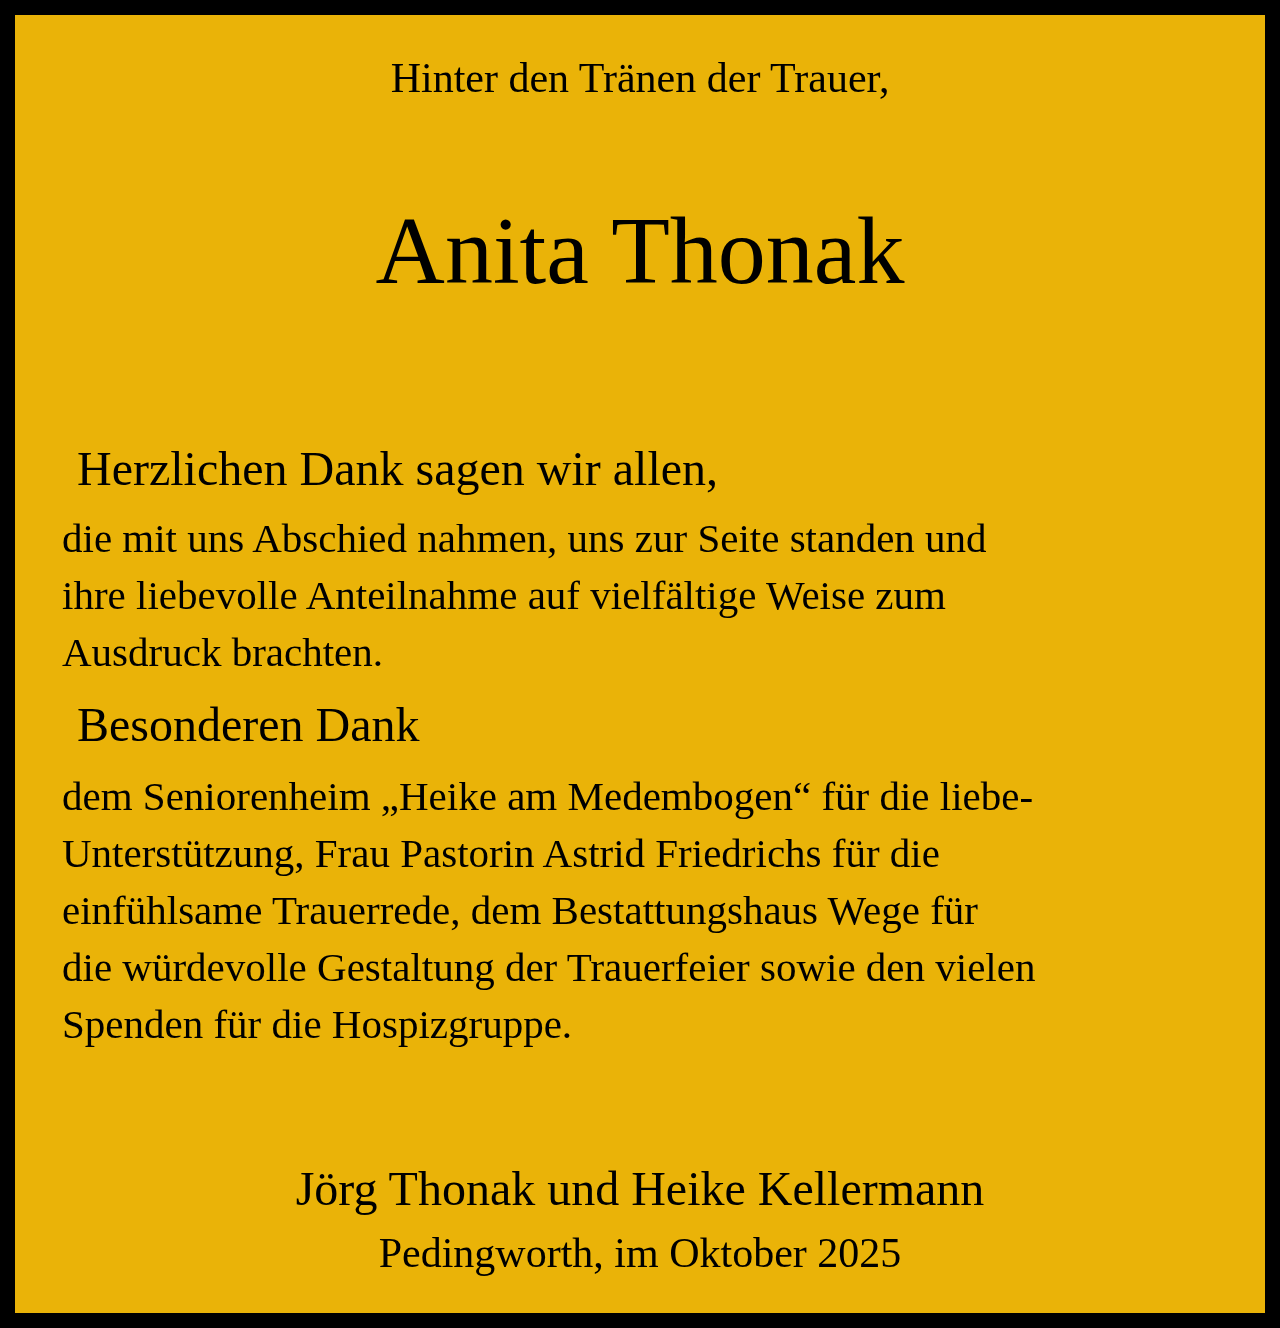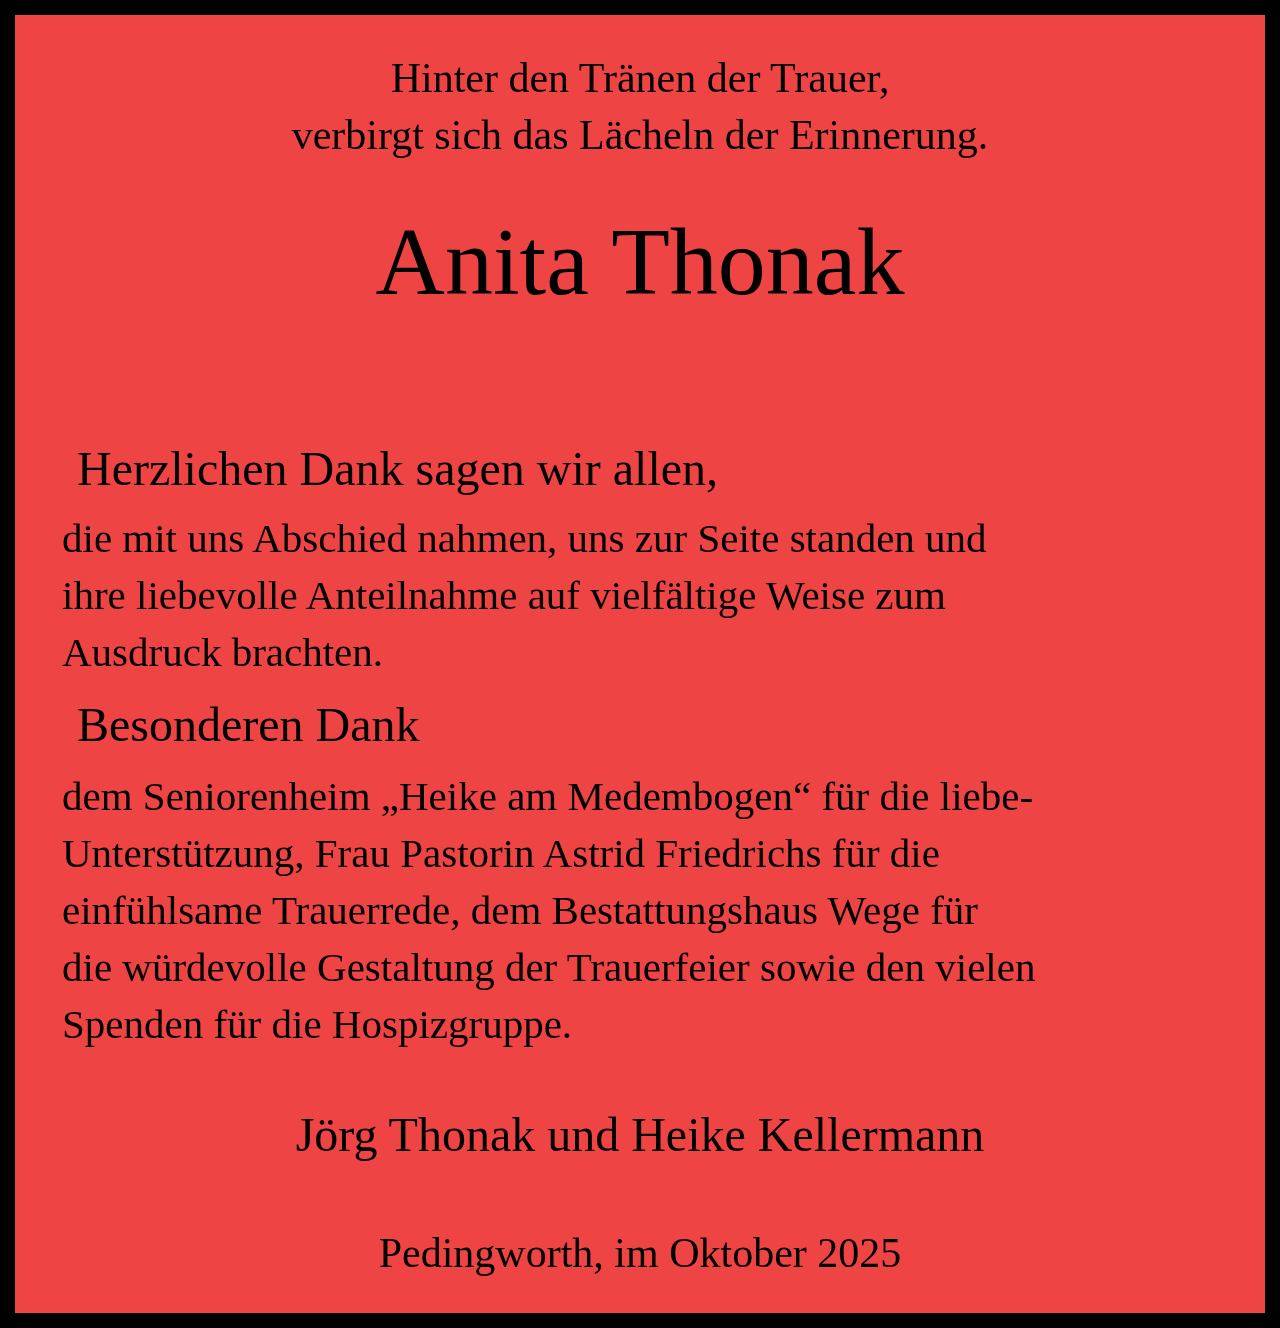--- a/index.html
+++ b/index.html
@@ -11,21 +11,21 @@
       overflow: hidden;
       font-family: "Liberation Serif", "DejaVu Serif", serif;
       color: #000;
     }
     .card {
       position: absolute;
       left: 15px;
       top: 15px;
       width: 1250px;
       height: 1298px;
-      background: #ef4444;
+      background: #eab308;
       box-sizing: border-box;
     }
     .abs { position: absolute; white-space: nowrap; line-height: 1; }
     .center { left: 0; width: 1250px; text-align: center; }
     .motto { font-size: 42px; }
     .name { font-size: 96px; letter-spacing: 0px; }
     .dates { font-size: 42px; }
     .dates span { display: inline-block; }
     .dates .gap { width: 62px; }
     .heading { font-size: 48px; left: 62px; }
@@ -33,40 +33,39 @@
     .para div { height: 57px; }
     .sign { font-size: 48px; }
     .place { font-size: 42px; text-align: center; }
   </style>
 </head>
 <body>
 
 <div class="card">
 
   <div class="abs center motto" style="top:42px;">Hinter den Tränen der Trauer,</div>
-  <div class="abs center motto" style="top:99px;">verbirgt sich das Lächeln der Erinnerung.</div>
 
-  <div class="abs center name" style="top:199px;">Anita Thonak</div>
+  <div class="abs center name" style="top:188px;">Anita Thonak</div>
 
 
   <div class="abs heading" style="top:430px;">Herzlichen Dank sagen wir allen,</div>
 
   <div class="abs heading" style="top:686px;">Besonderen Dank</div>
 
   <div class="abs para" style="top:503px;">
     <div>die mit uns Abschied nahmen, uns zur Seite standen und</div>
     <div>ihre liebevolle Anteilnahme auf vielfältige Weise zum</div>
     <div>Ausdruck brachten.</div>
   </div>
 
   <div class="abs para" style="top:761px;">
     <div>dem Seniorenheim „Heike am Medembogen“ für die liebe-</div>
     <div>Unterstützung, Frau Pastorin Astrid Friedrichs für die</div>
     <div>einfühlsame Trauerrede, dem Bestattungshaus Wege für</div>
     <div>die würdevolle Gestaltung der Trauerfeier sowie den vielen</div>
     <div>Spenden für die Hospizgruppe.</div>
   </div>
 
-  <div class="abs center sign" style="top:1096px;">Jörg Thonak und Heike Kellermann</div>
+  <div class="abs center sign" style="top:1150px;">Jörg Thonak und Heike Kellermann</div>
 
   <div class="abs center place" style="top:1217px;">Pedingworth, im Oktober 2025</div>
 
 </div>
 
 </body></html>

